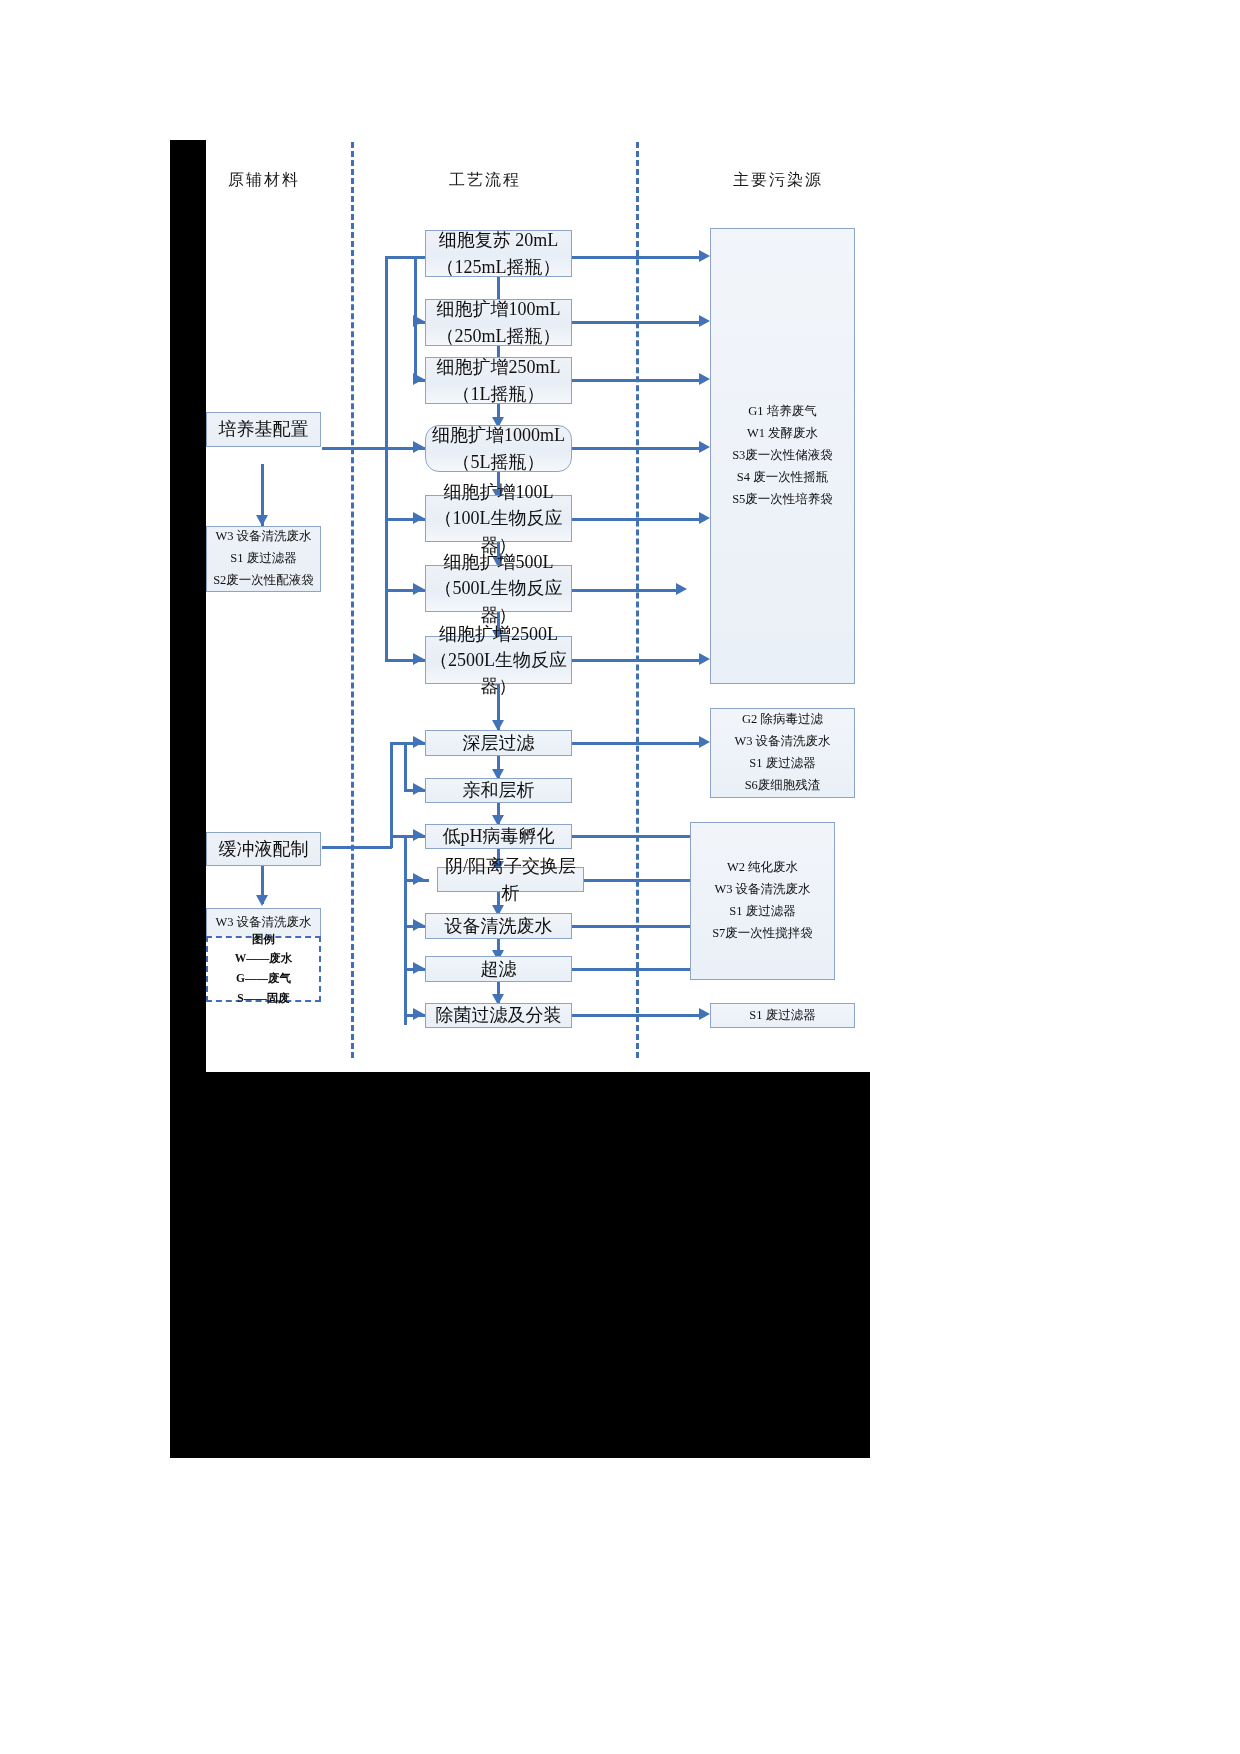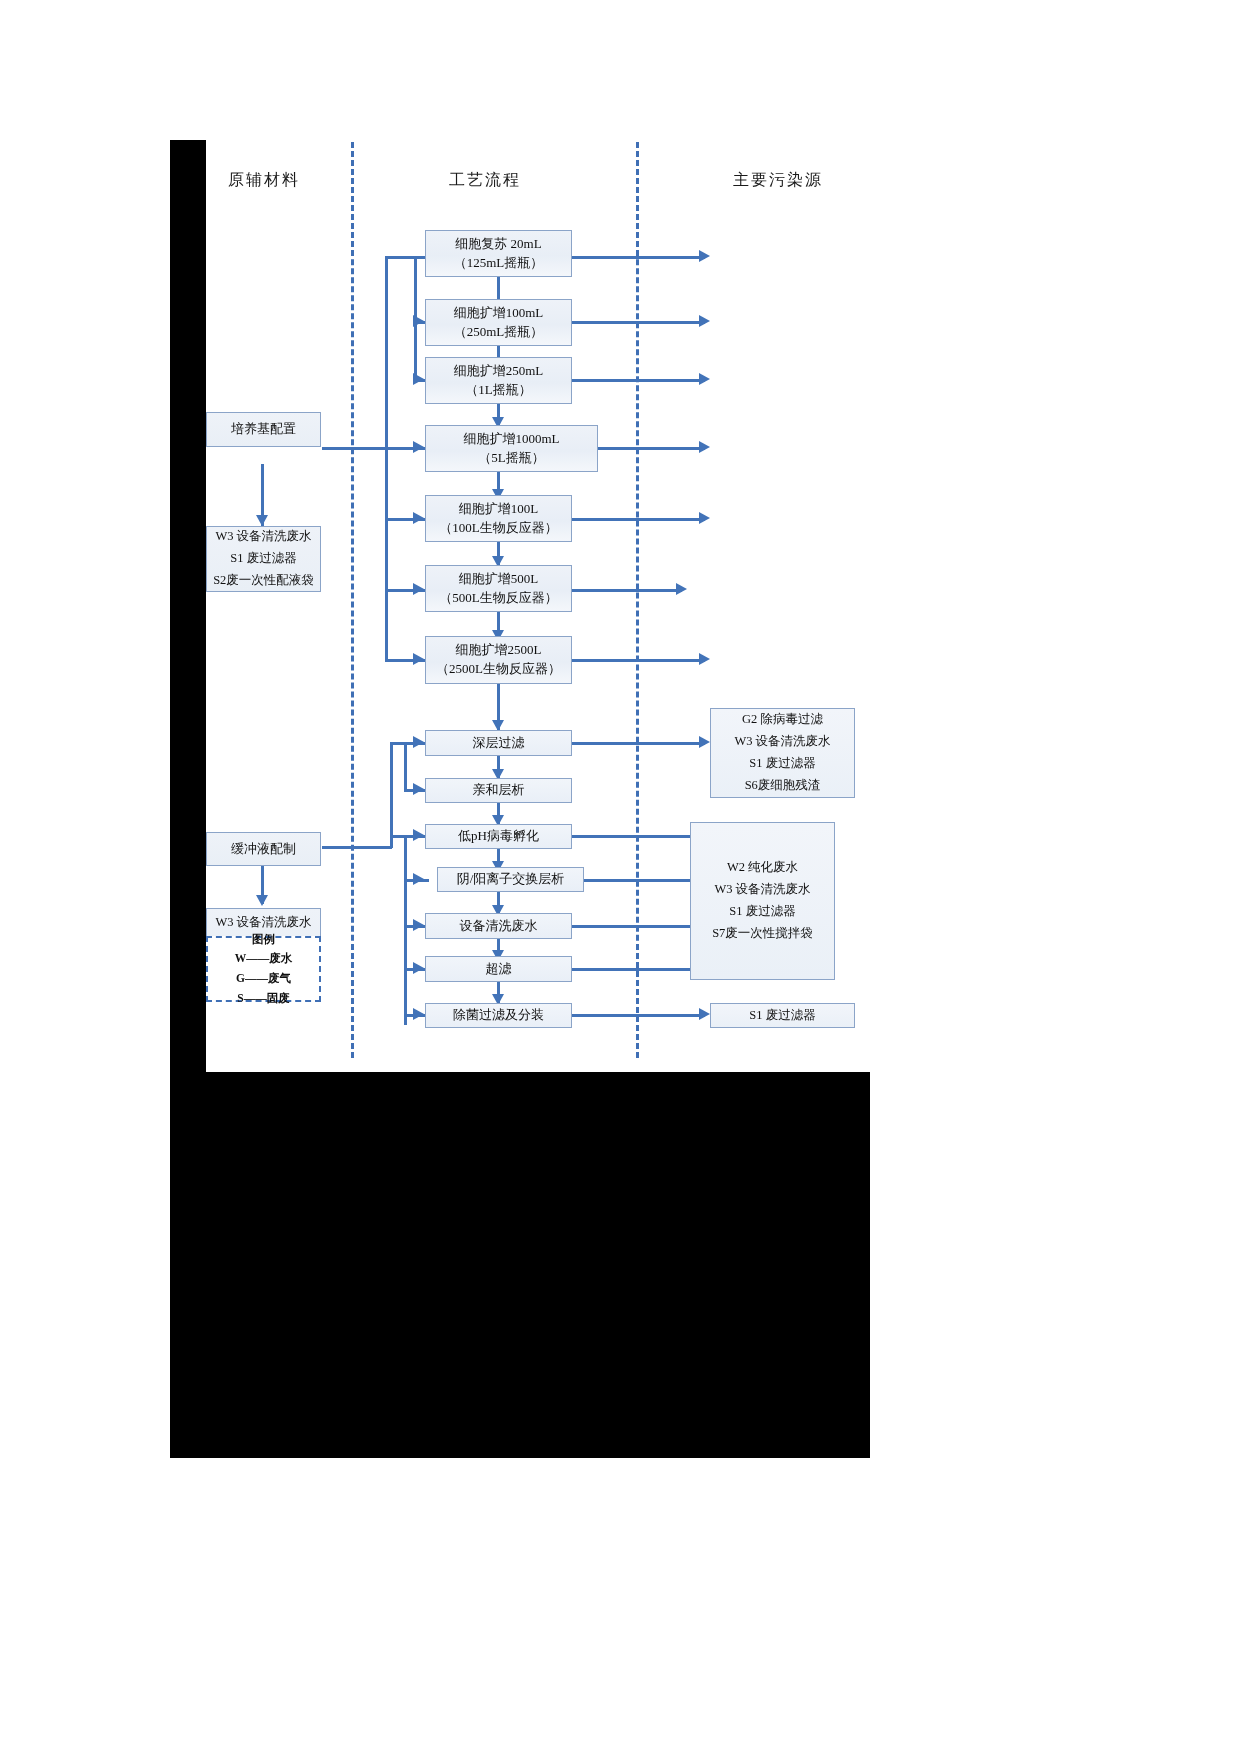--- a/index.html
+++ b/index.html
@@ -19,21 +19,21 @@
   .col-header{position:absolute;font-size:16px;color:#1a1a1a;letter-spacing:2px;
       font-family:"Liberation Serif",serif;white-space:nowrap;}
   #hdr-0{left:228px;top:170px;}
   #hdr-1{left:449px;top:170px;}
   #hdr-2{left:733px;top:170px;}
 
   
   .box{position:absolute;box-sizing:border-box;border:1px solid #8ba4c8;
       background:linear-gradient(180deg,#eef2f8 0%,#e8eef6 55%,#f4f7fb 100%);
       display:flex;flex-direction:column;align-items:center;justify-content:center;
-      font-size:13px;color:#101010;line-height:1.45;text-align:center;
+      font-size:18px;color:#101010;line-height:1.45;text-align:center;
       font-family:"Liberation Serif",serif;}
   .box .l2{display:block;}
   .box.plain{background:linear-gradient(180deg,#f1f5fa 0%,#e9eff7 100%);}
   .box.light{background:linear-gradient(180deg,#f2f5fa 0%,#eaf0f7 100%);}
   .box.srcbox{background:linear-gradient(180deg,#eef2f8 0%,#e9eff6 100%);}
 
   
   .linelist{display:flex;flex-direction:column;align-items:center;justify-content:center;
       font-size:12.5px;line-height:1.75;}
 
@@ -171,21 +171,21 @@
     <span class="l2">（125mL摇瓶）</span>
   </div>
   <div class="box" style="left:425px;top:299px;width:147px;height:47px;">
     <span>细胞扩增100mL</span>
     <span class="l2">（250mL摇瓶）</span>
   </div>
   <div class="box" style="left:425px;top:357px;width:147px;height:47px;">
     <span>细胞扩增250mL</span>
     <span class="l2">（1L摇瓶）</span>
   </div>
-  <div class="box" style="left:425px;top:425px;width:173px;height:47px;">
+  <div class="box" style="left:425px;top:425px;width:147px;height:47px;border-radius:14px;">
     <span>细胞扩增1000mL</span>
     <span class="l2">（5L摇瓶）</span>
   </div>
   <div class="box" style="left:425px;top:495px;width:147px;height:47px;">
     <span>细胞扩增100L</span>
     <span class="l2">（100L生物反应器）</span>
   </div>
   <div class="box" style="left:425px;top:565px;width:147px;height:47px;">
     <span>细胞扩增500L</span>
     <span class="l2">（500L生物反应器）</span>
@@ -235,20 +235,27 @@
     <span>S1废过滤器</span>
   </div>
 
   <div class="legend" style="left:206px;top:936px;width:115px;height:66px;">
     <span>图例</span>
     <span>W——废水</span>
     <span>G——废气</span>
     <span>S——固废</span>
   </div>
 
+  <div class="box light linelist" style="left:710px;top:228px;width:145px;height:456px;">
+    <span>G1 培养废气</span>
+    <span>W1 发酵废水</span>
+    <span>S3废一次性储液袋</span>
+    <span>S4 废一次性摇瓶</span>
+    <span>S5废一次性培养袋</span>
+  </div>
 
   <div class="box light linelist" style="left:710px;top:708px;width:145px;height:90px;">
     <span>G2 除病毒过滤</span>
     <span>W3 设备清洗废水</span>
     <span>S1 废过滤器</span>
     <span>S6废细胞残渣</span>
   </div>
 
   <div class="box light linelist" style="left:690px;top:822px;width:145px;height:158px;">
     <span>W2 纯化废水</span>

